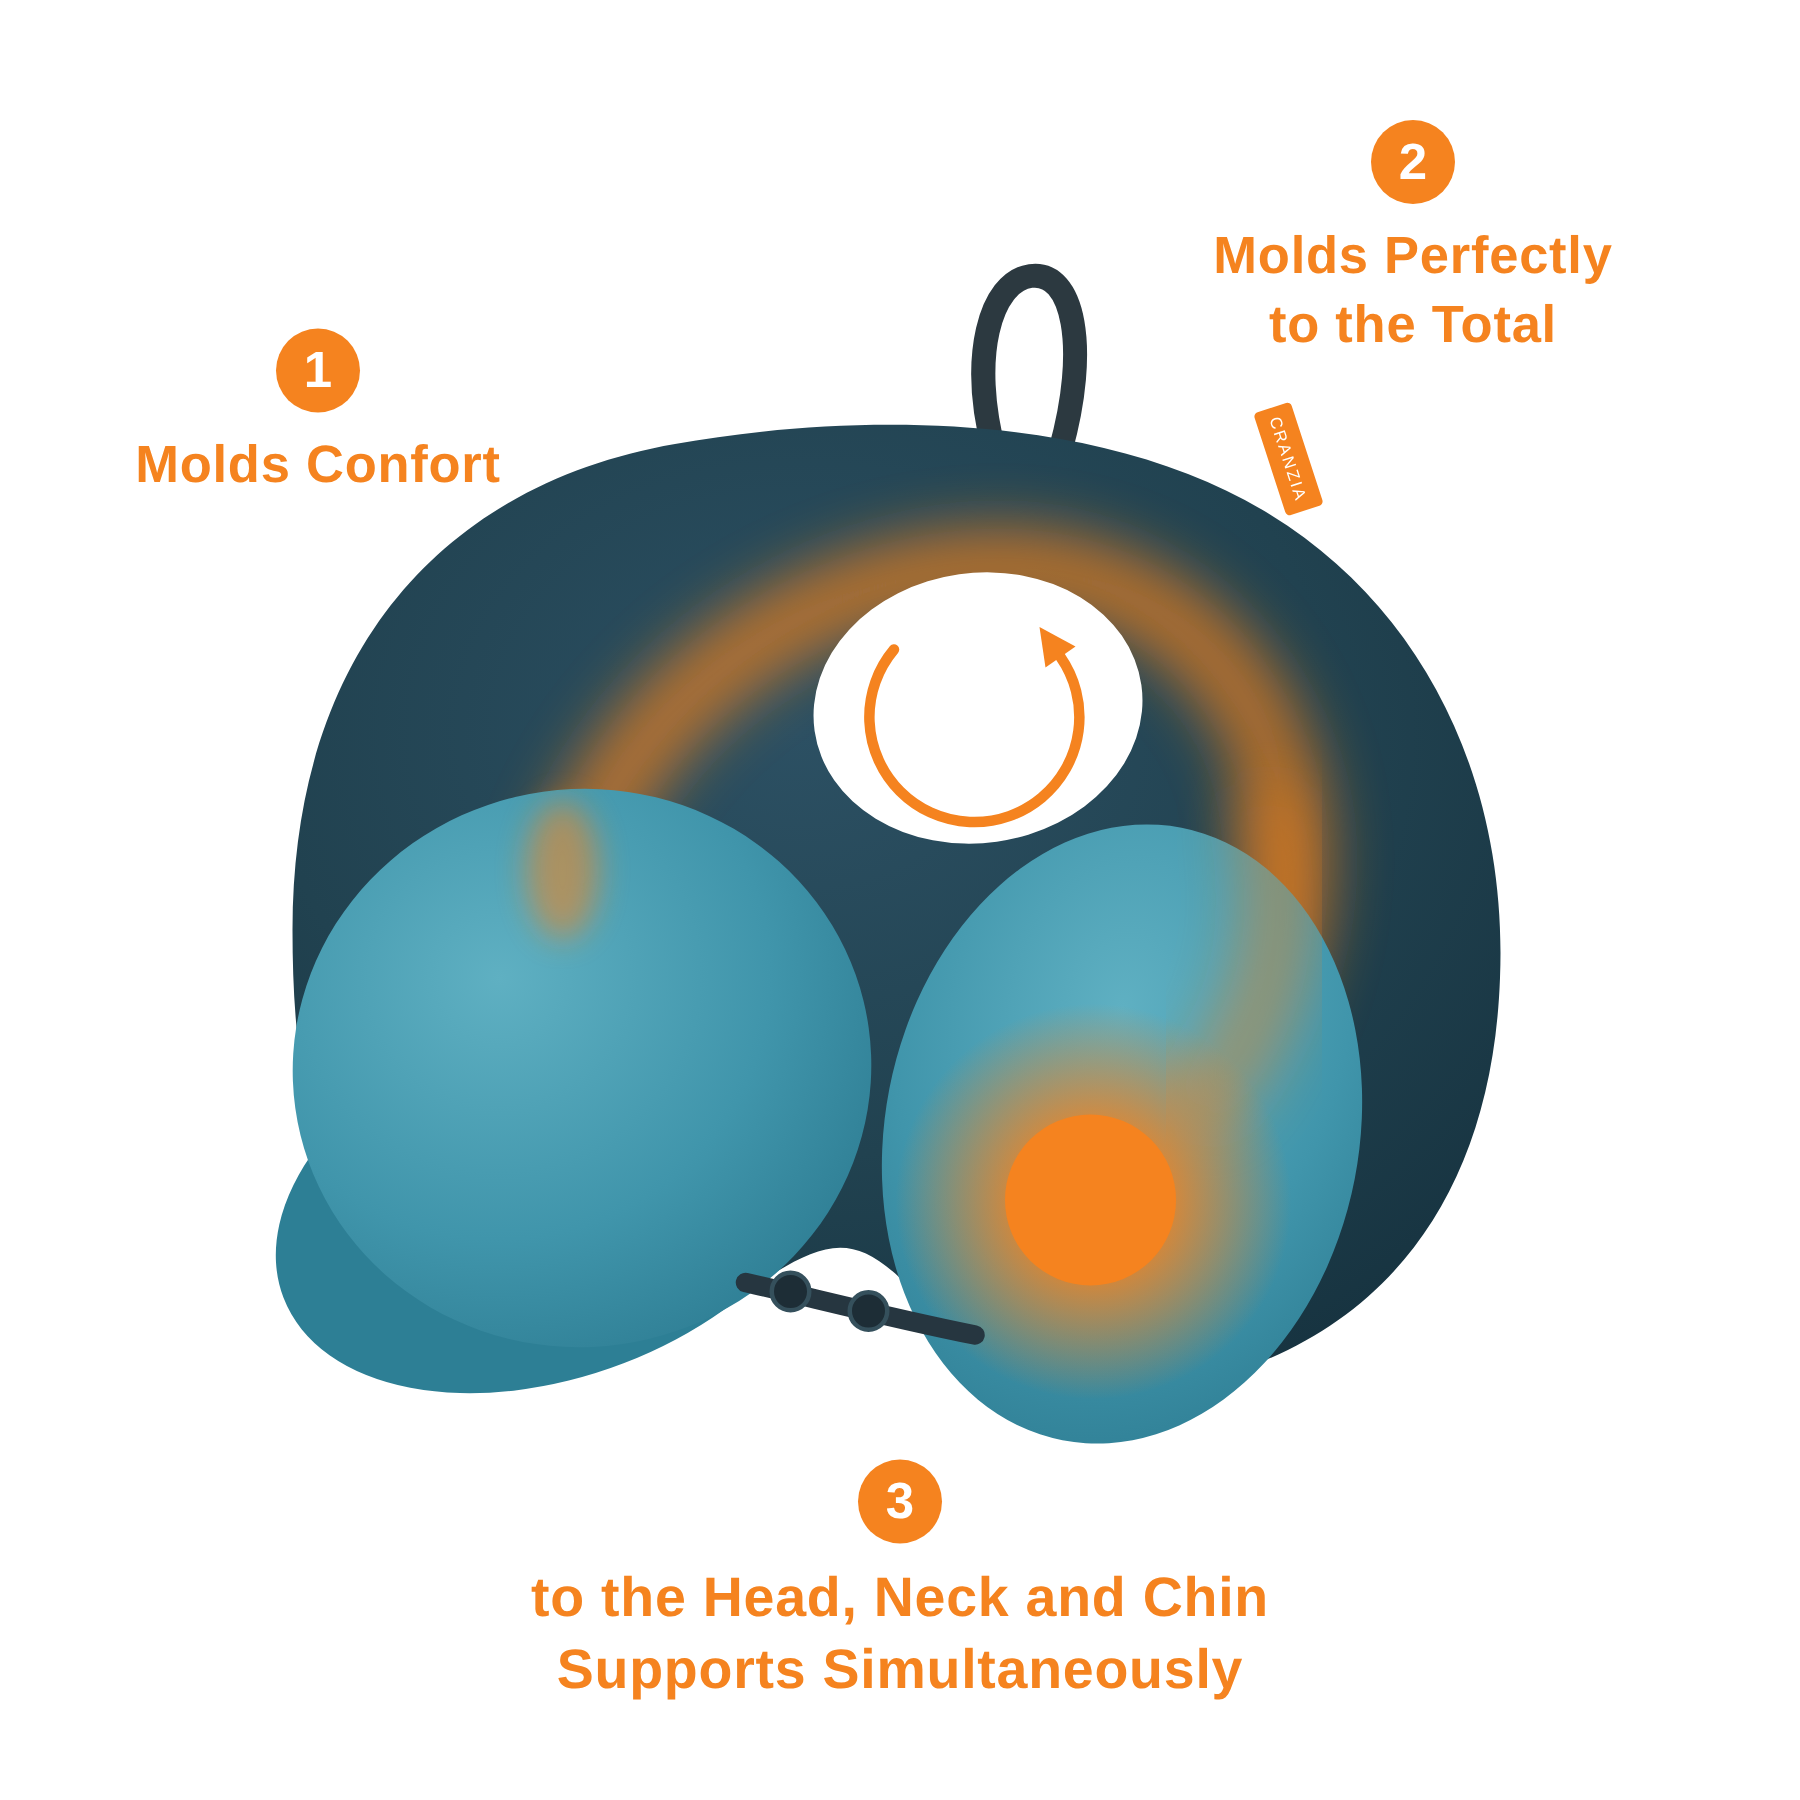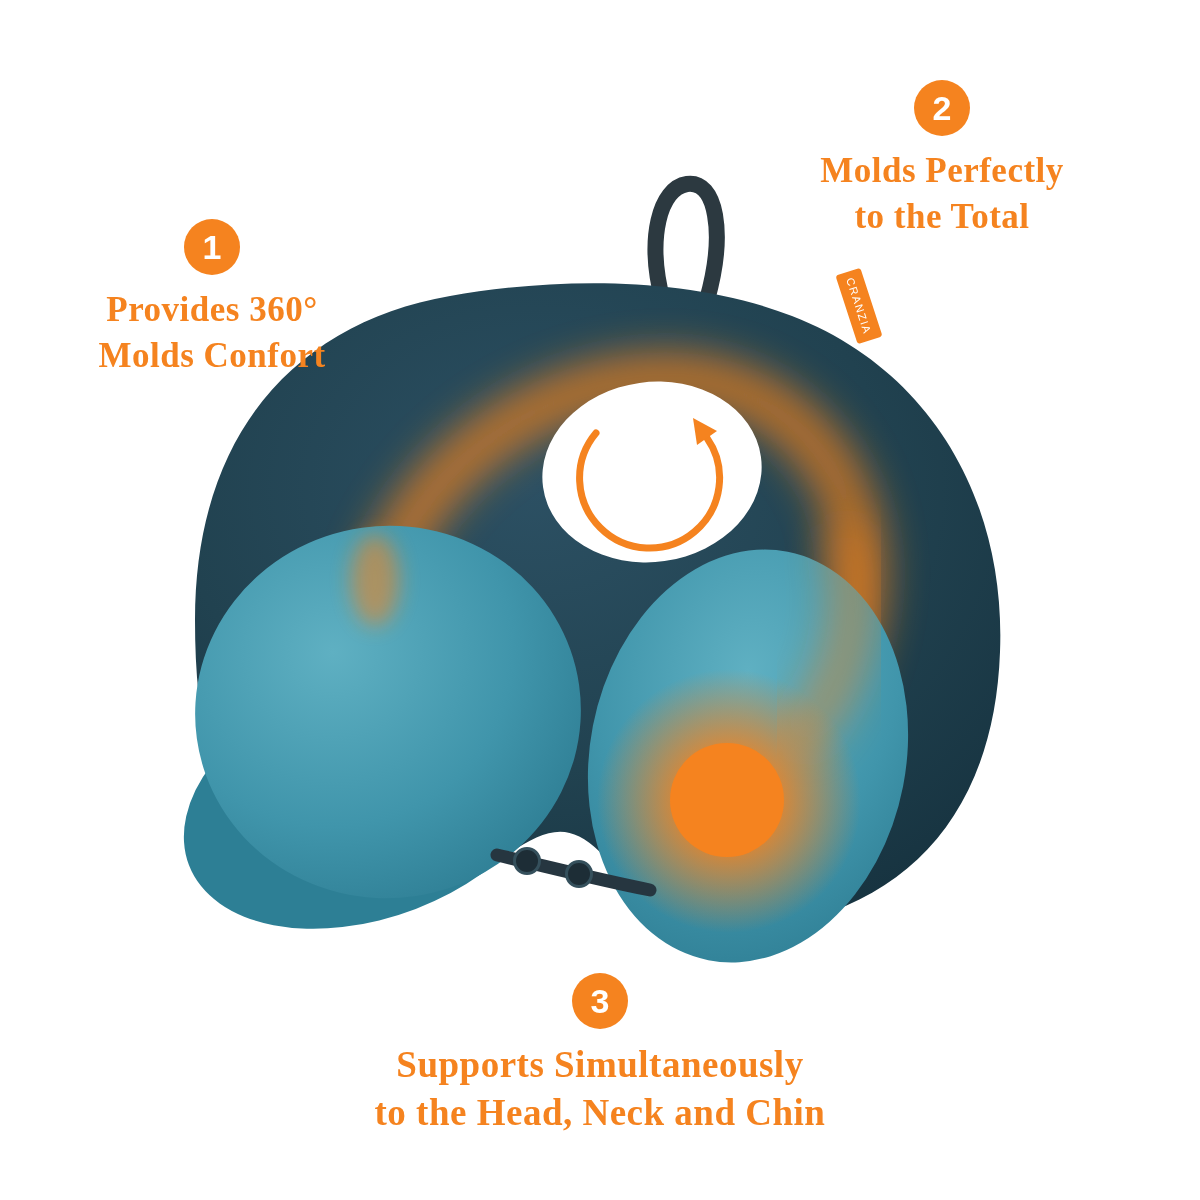--- a/index.html
+++ b/index.html
@@ -25,21 +25,21 @@
   }
   .badge {
     width: 56px; height: 56px;
     border-radius: 50%;
     background: #F5831F;
     color: #ffffff;
     display: flex; align-items: center; justify-content: center;
     font-size: 34px; font-weight: bold;
     line-height: 1;
   }
-  .caption { margin-top: 12px; font-size: 35px; line-height: 46px; letter-spacing: 0.5px; font-family: Liberation Serif, serif; }
+  .caption { margin-top: 12px; font-size: 35px; line-height: 46px; letter-spacing: 0.5px; }
   .step1 { left: 22px;  top: 219px; width: 380px; }
   .step2 { left: 732px; top: 80px;  width: 420px; }
   .step3 { left: 320px; top: 973px; width: 560px; }
   .step3 .caption { font-size: 37px; line-height: 48px; }
   svg text { font-family: "Liberation Sans", sans-serif; }
 </style>
 </head>
 <body>
 
 <div class="canvas">
@@ -121,38 +121,37 @@
       <rect x="-36" y="-13" width="72" height="26" rx="3" fill="#F5831F"></rect>
       <text x="0" y="4" text-anchor="middle" font-size="11" fill="#ffffff" letter-spacing="1.5">CRANZIA</text>
     </g>
   </svg>
 
   <div class="step step1">
     <div class="badge">
       <span>1</span>
     </div>
     <div class="caption">
-      <div>Provides 360°</div>
       <div>Molds Confort</div>
     </div>
   </div>
 
   <div class="step step2">
     <div class="badge">
       <span>2</span>
     </div>
     <div class="caption">
       <div>Molds Perfectly</div>
       <div>to the Total</div>
     </div>
   </div>
 
   <div class="step step3">
     <div class="badge">
       <span>3</span>
     </div>
     <div class="caption">
+      <div>to the Head, Neck and Chin</div>
       <div>Supports Simultaneously</div>
-      <div>to the Head, Neck and Chin</div>
     </div>
   </div>
 
 </div>
 
 </body></html>

